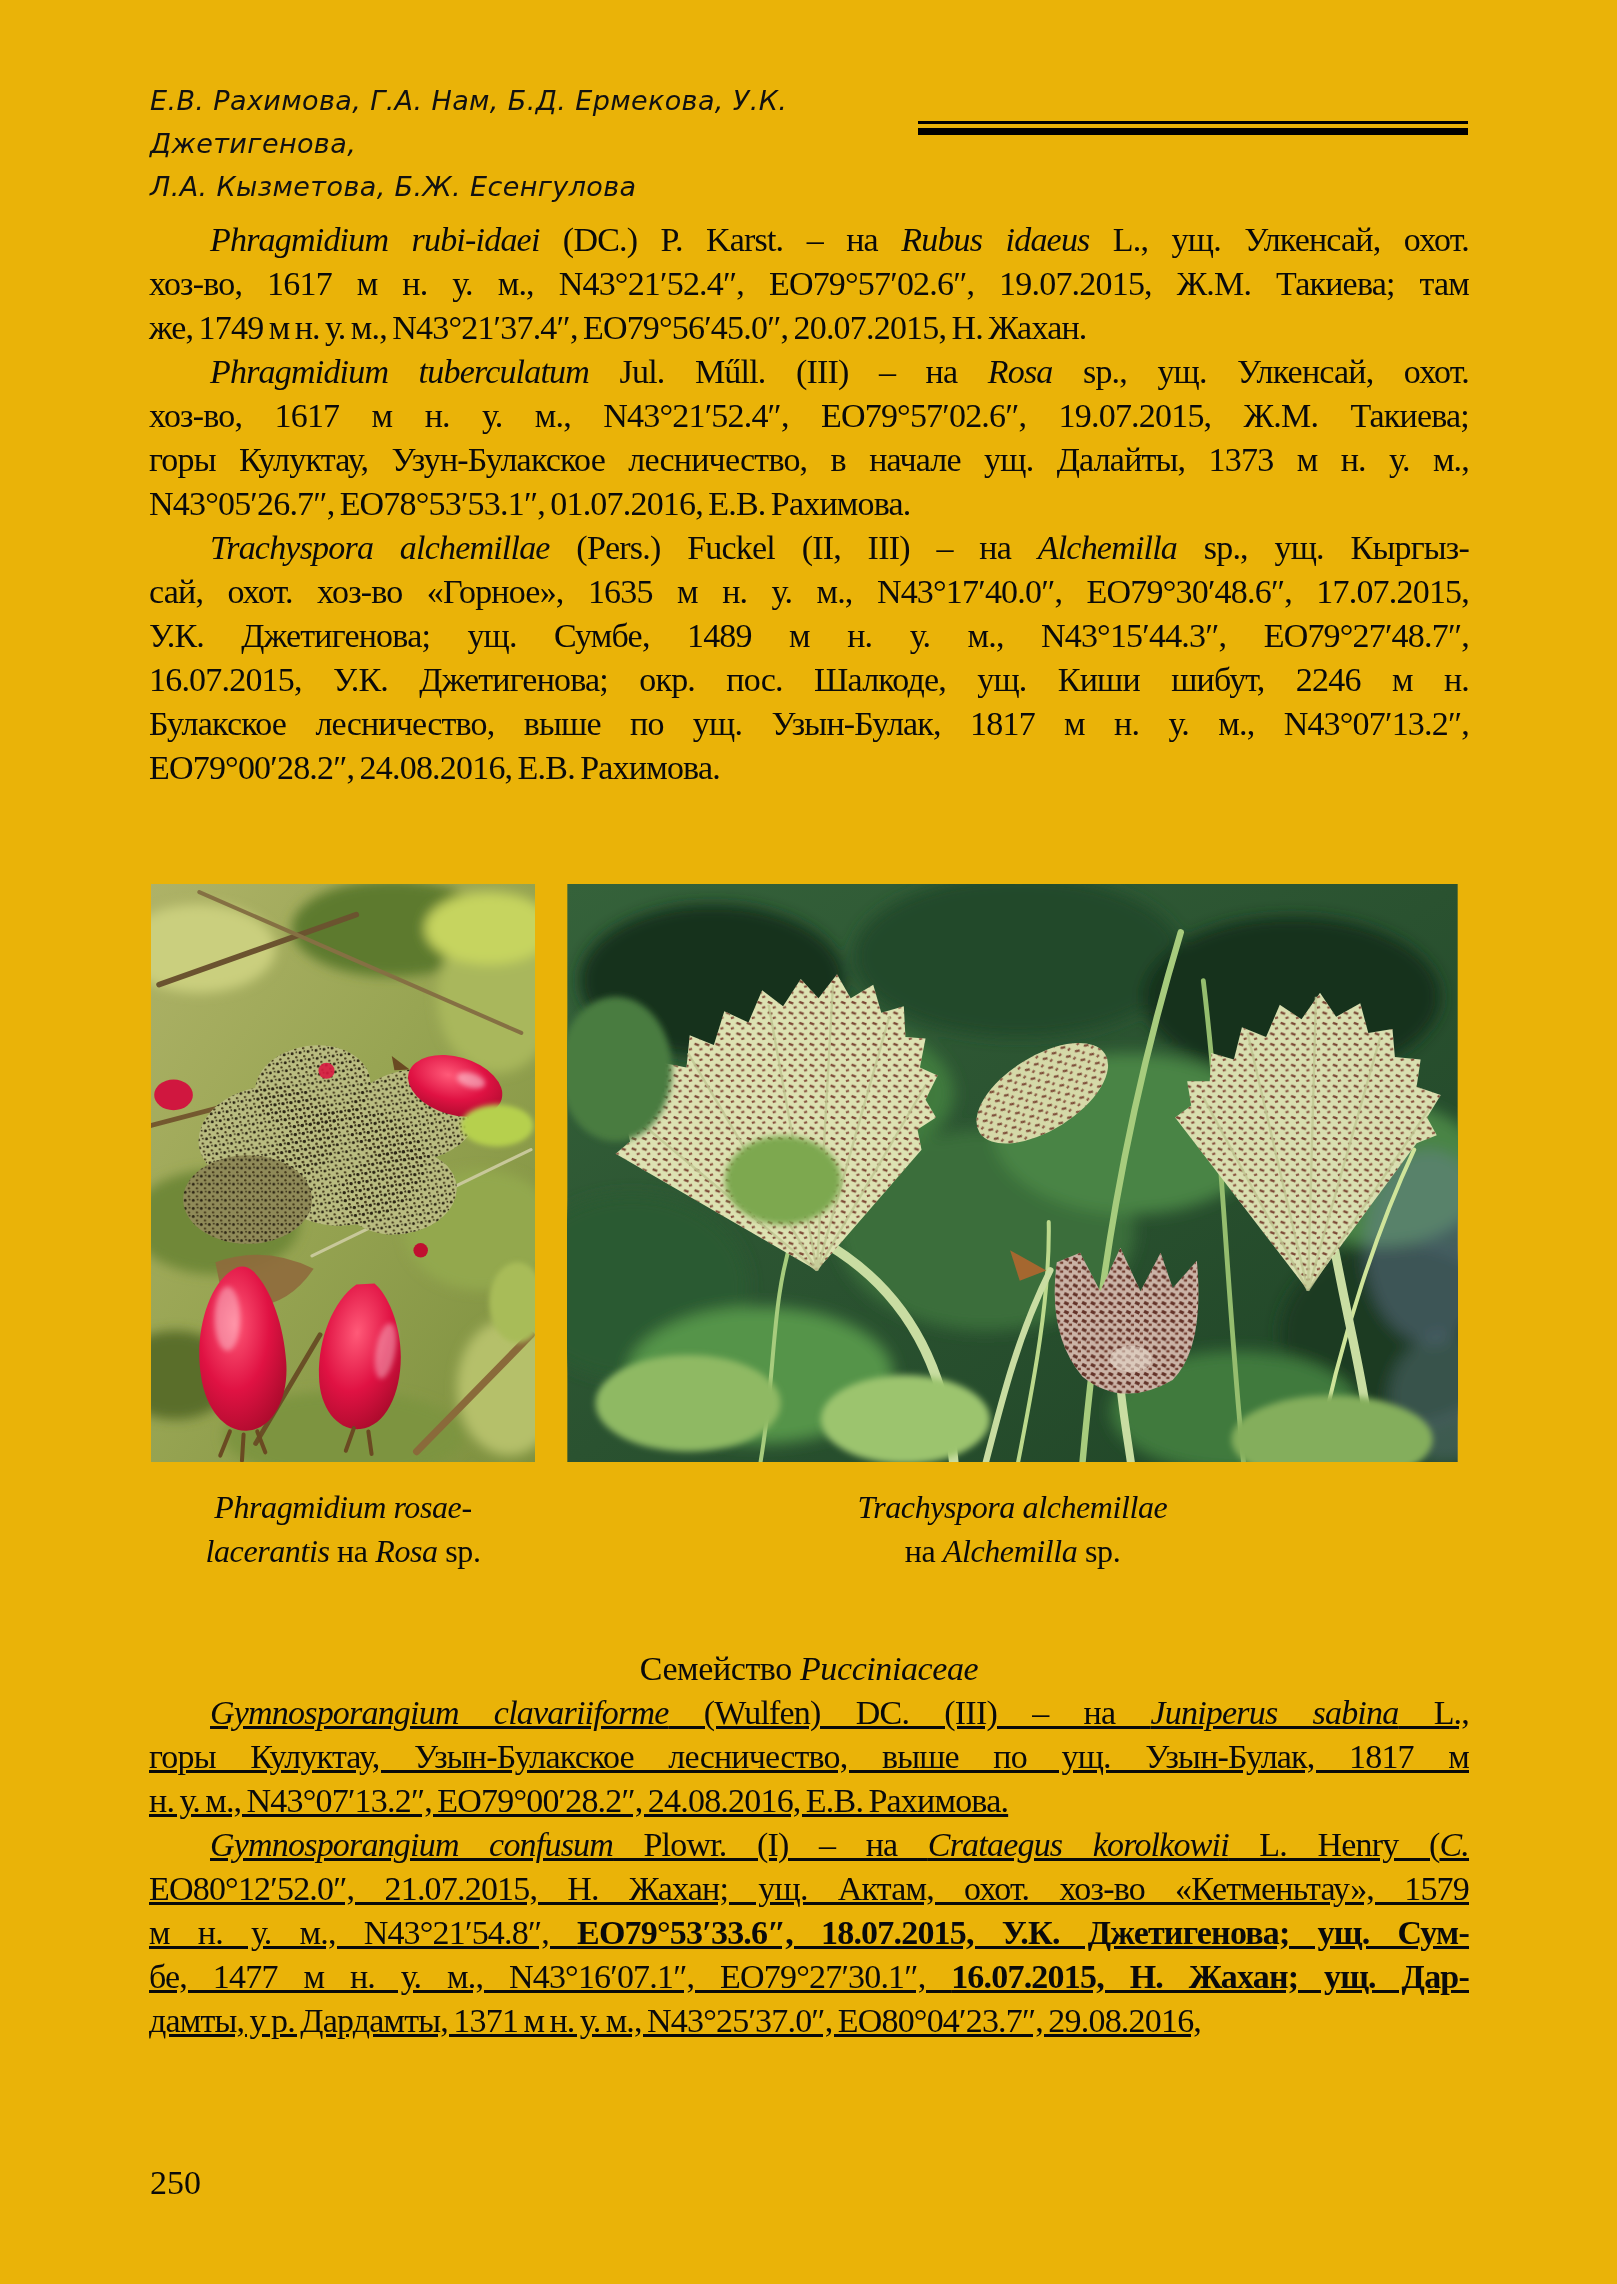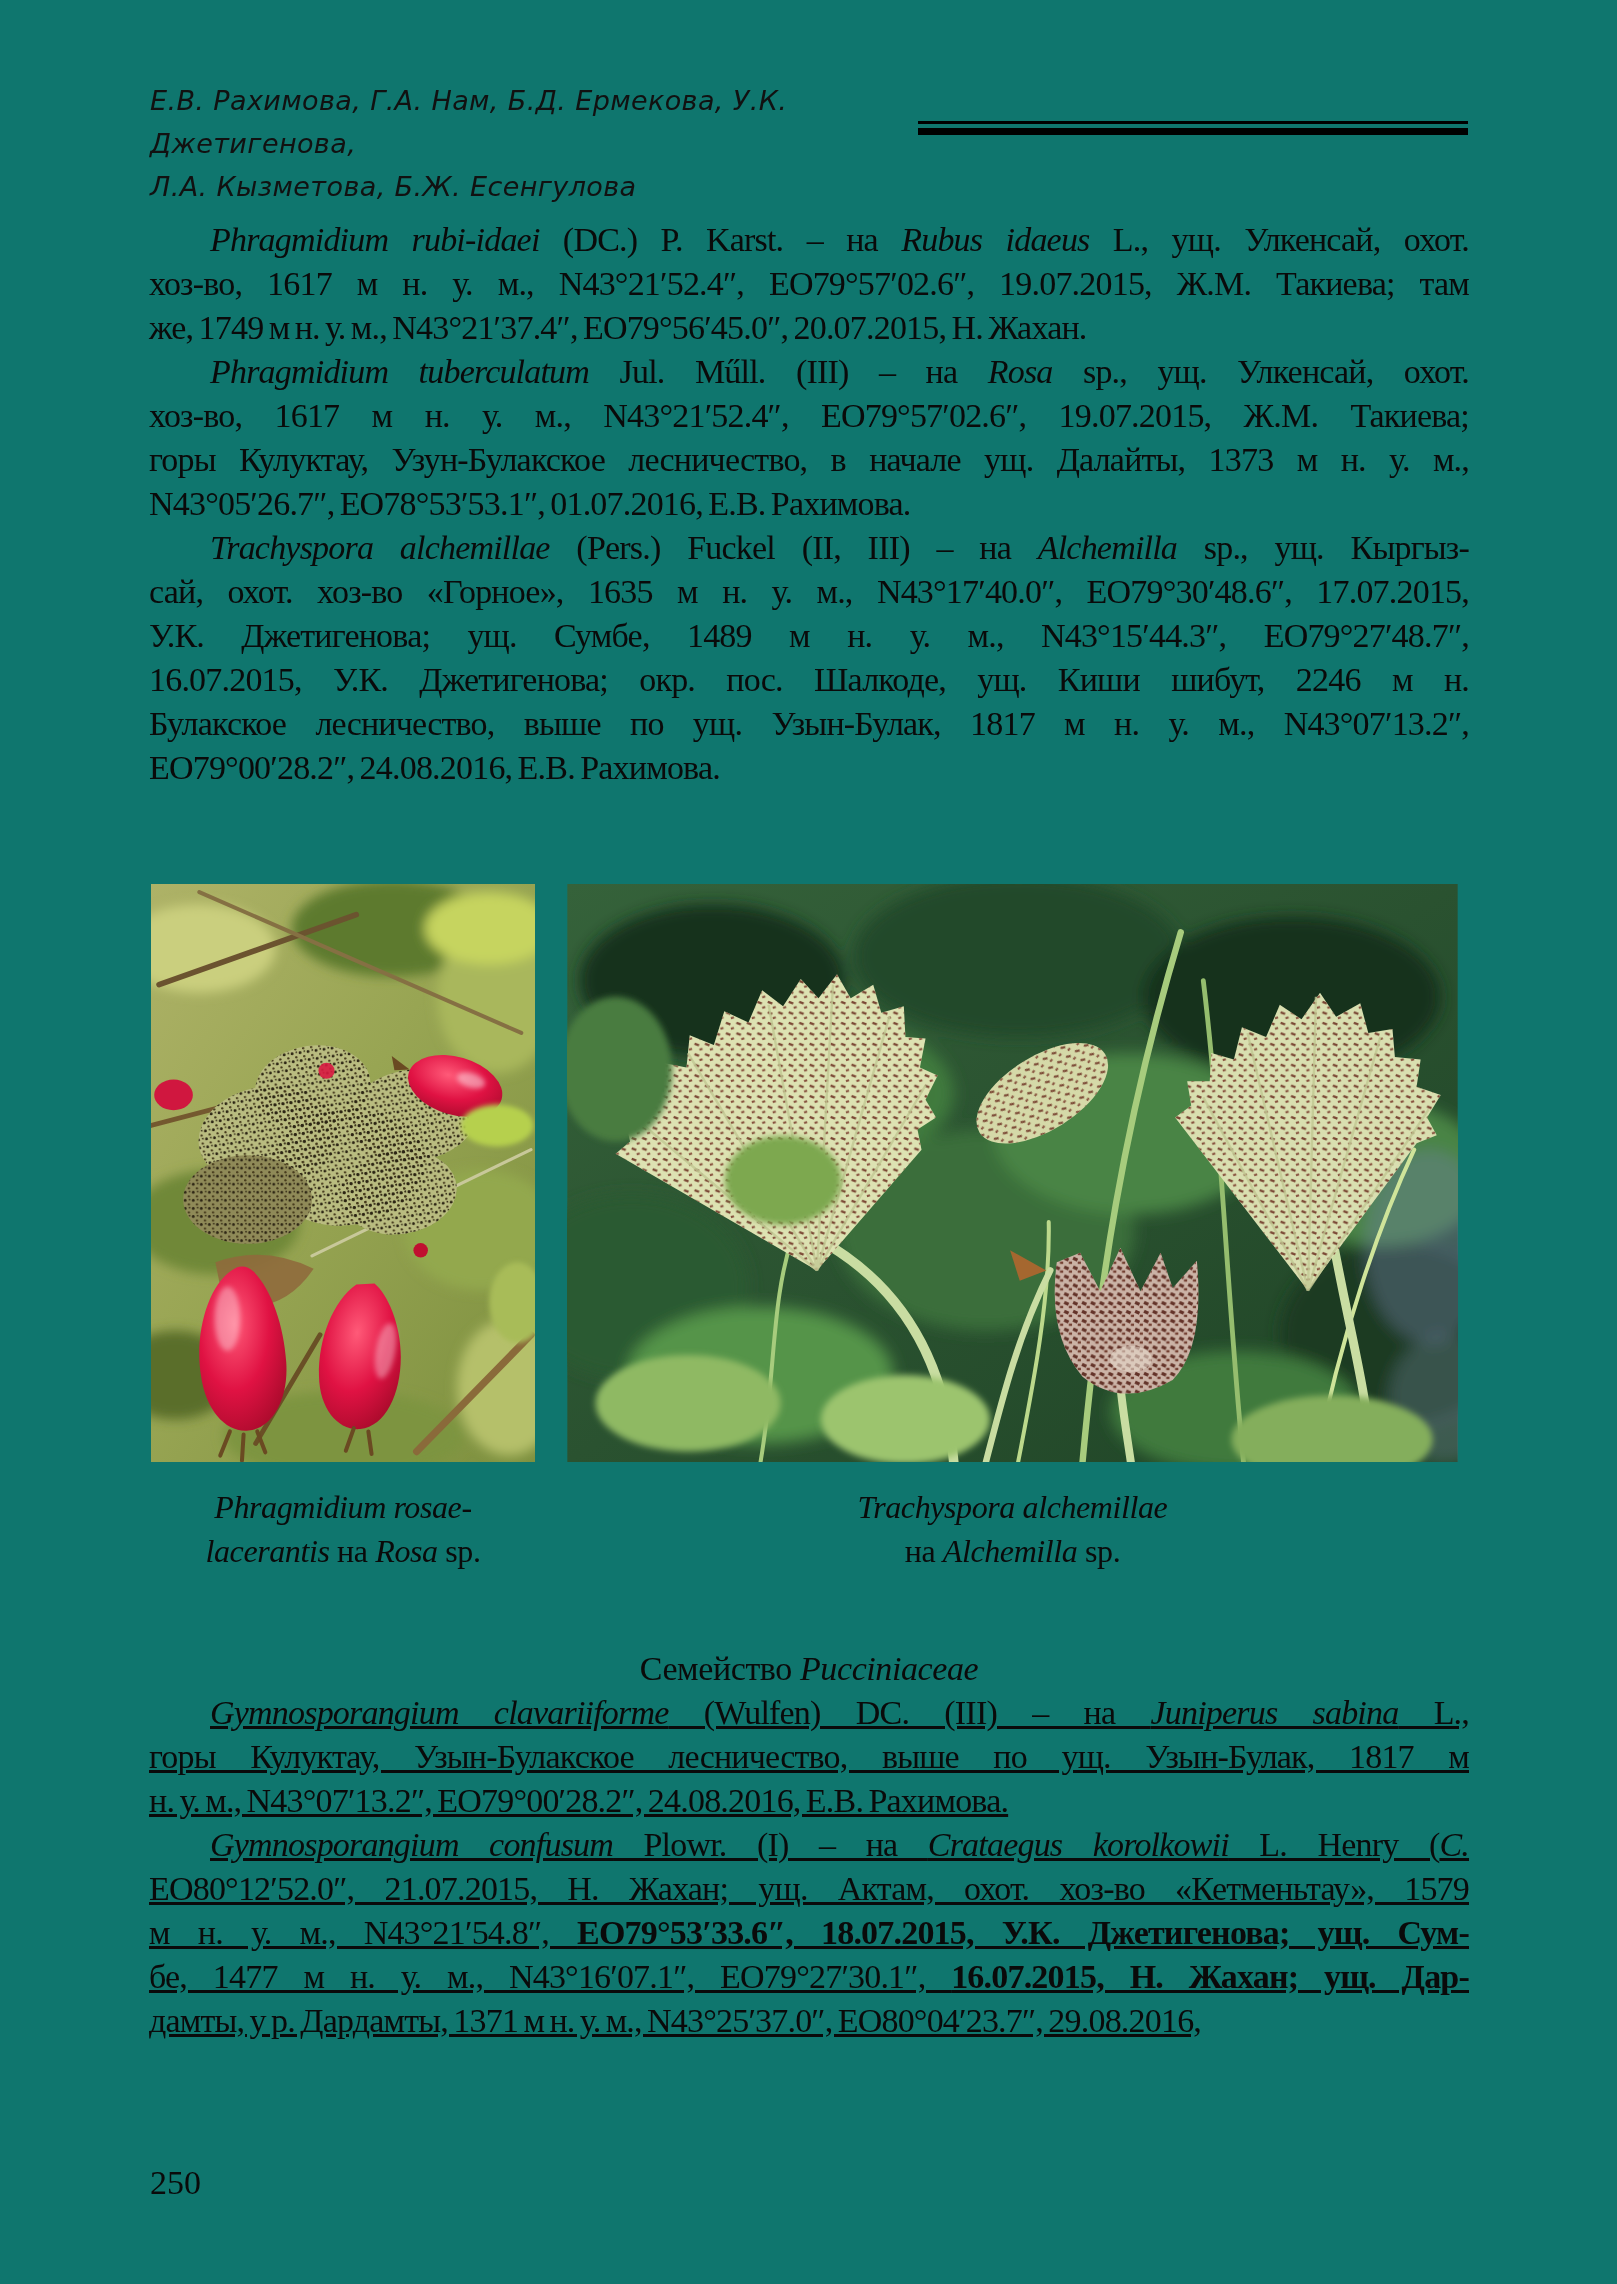--- a/index.html
+++ b/index.html
@@ -1,17 +1,17 @@
 <!DOCTYPE html>
 <html style="font-size:13px"><head>
 <meta charset="utf-8">
 <style>
   html,body{margin:0;padding:0;background:#e8e8e8;}
   #page{
-    position:relative;width:1618px;height:2284px;background:#0f766e;
+    position:relative;width:1618px;height:2284px;background:#eab308;
     font-family:"Liberation Serif",serif;color:#0a0a0a;overflow:hidden;
   }
   
   #authors{
     position:absolute;left:150px;top:79px;width:806px;
     font-family:"DejaVu Sans",sans-serif;font-style:italic;
     font-size:27px;line-height:43px;letter-spacing:0.4px;color:#111;
   }
   #header-rule{
     position:absolute;left:918px;top:121px;width:550px;height:4px;

